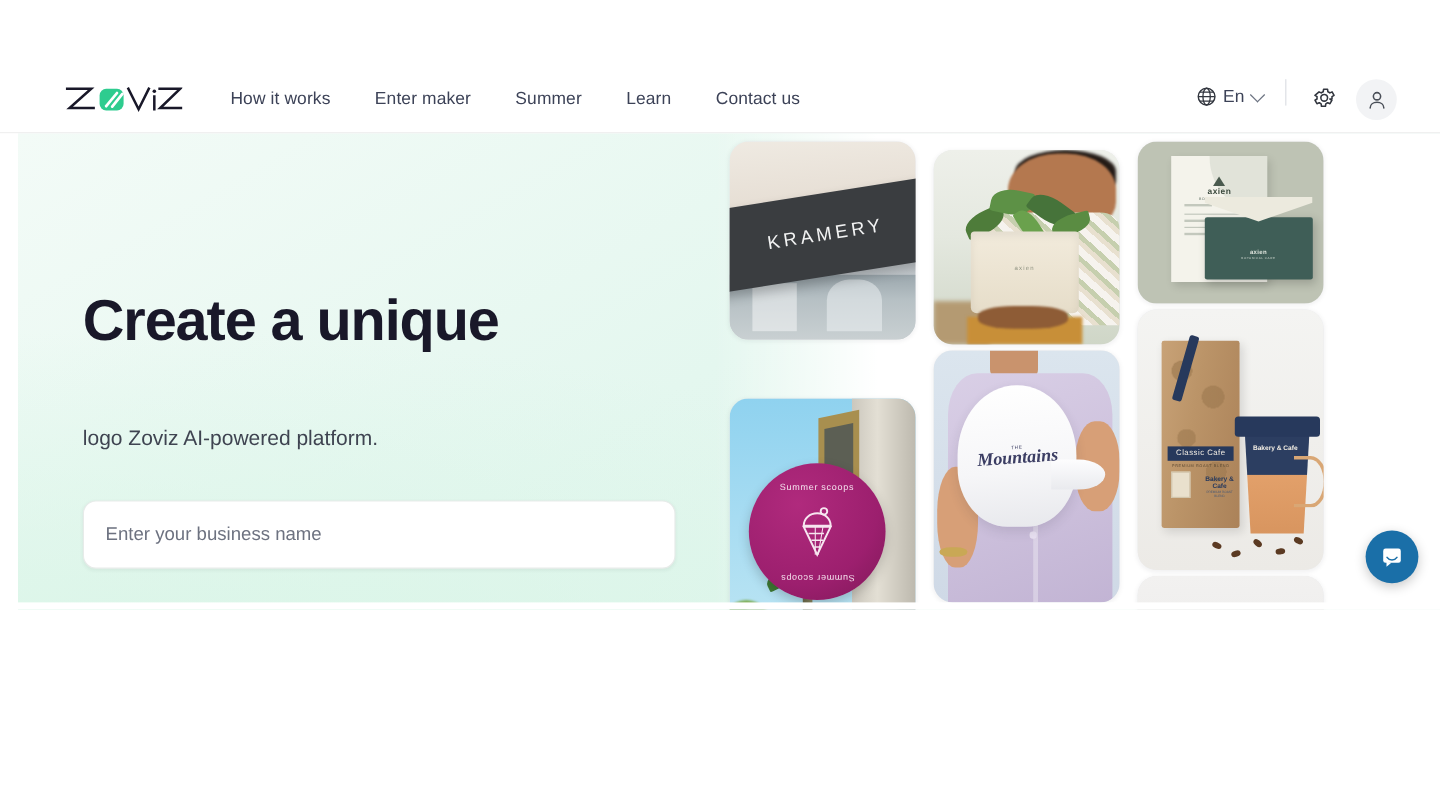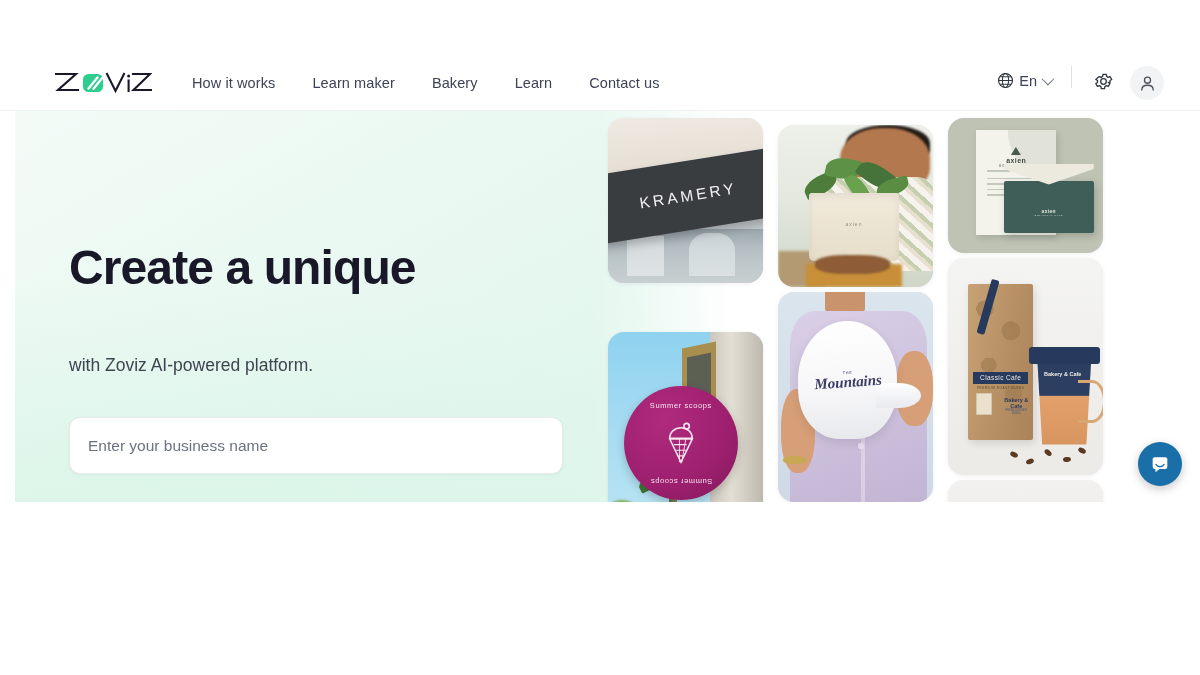--- a/index.html
+++ b/index.html
@@ -840,22 +840,22 @@
 
         <circle cx="74.6" cy="6" r="1.5" fill="#191829"></circle>
         <path d="M74.6 10.5 V21" stroke="#191829" stroke-width="2.1" stroke-linecap="square"></path>
 
         <path d="M79 4 H96 L79.5 20 H97" fill="none" stroke="#191829" stroke-width="2.1" stroke-linecap="square"></path>
       </svg>
     </div>
 
     <div class="main-nav">
       <div class="nav-link">How it works</div>
-      <div class="nav-link">Learn maker</div>
-      <div class="nav-link">Bakery</div>
+      <div class="nav-link">Enter maker</div>
+      <div class="nav-link">Summer</div>
       <div class="nav-link">Learn</div>
       <div class="nav-link">Contact us</div>
     </div>
 
     <div class="header-right">
 
       <div class="lang-picker">
         <svg width="17" height="17" viewBox="0 0 20 20">
           <circle cx="10" cy="10" r="8.2" fill="none" stroke="#32363f" stroke-width="1.4"></circle>
           <ellipse cx="10" cy="10" rx="3.6" ry="8.2" fill="none" stroke="#32363f" stroke-width="1.3"></ellipse>
@@ -886,21 +886,21 @@
 
   <div class="hero">
     <div class="hero-right-fade"></div>
 
     <div class="hero-copy">
       <h1 class="hero-title">
         <span>Create a unique</span><br>
       </h1>
       <p class="hero-sub">
         <br>
-        <span>with Zoviz AI-powered platform.</span>
+        <span>logo Zoviz AI-powered platform.</span>
       </p>
 
       <div class="search-wrap">
         <input class="search-input" type="text" placeholder="Enter your business name" style="">
       </div>
     </div>
   </div>
 
   <div class="gallery">
 

